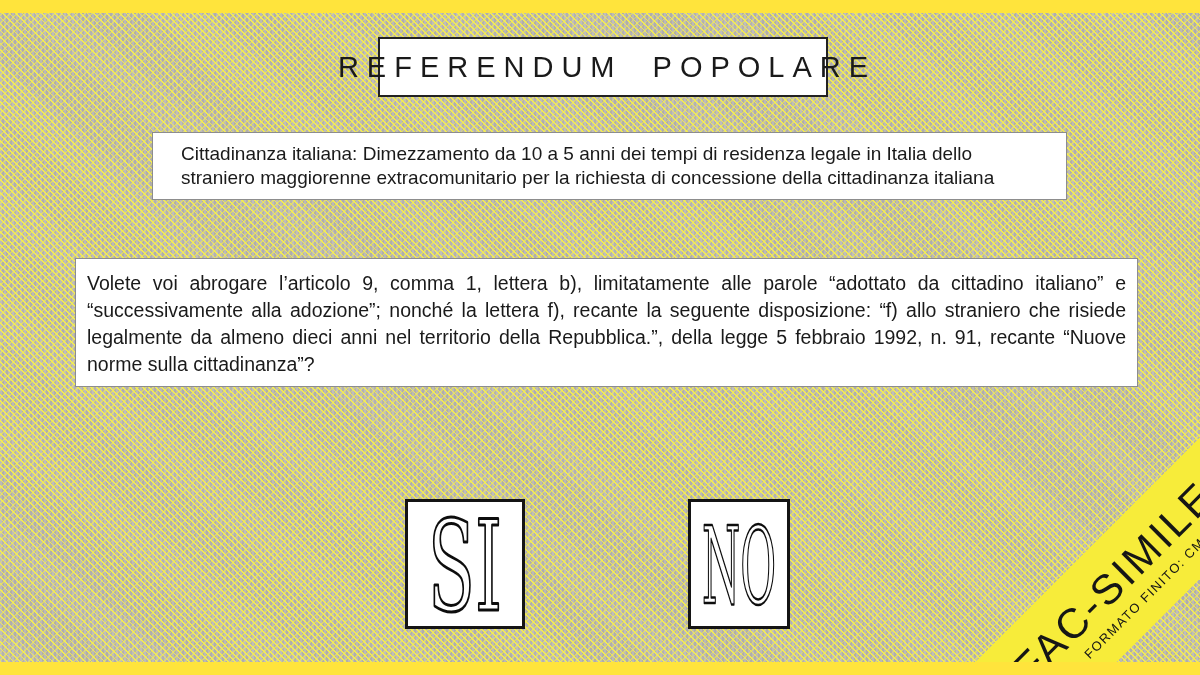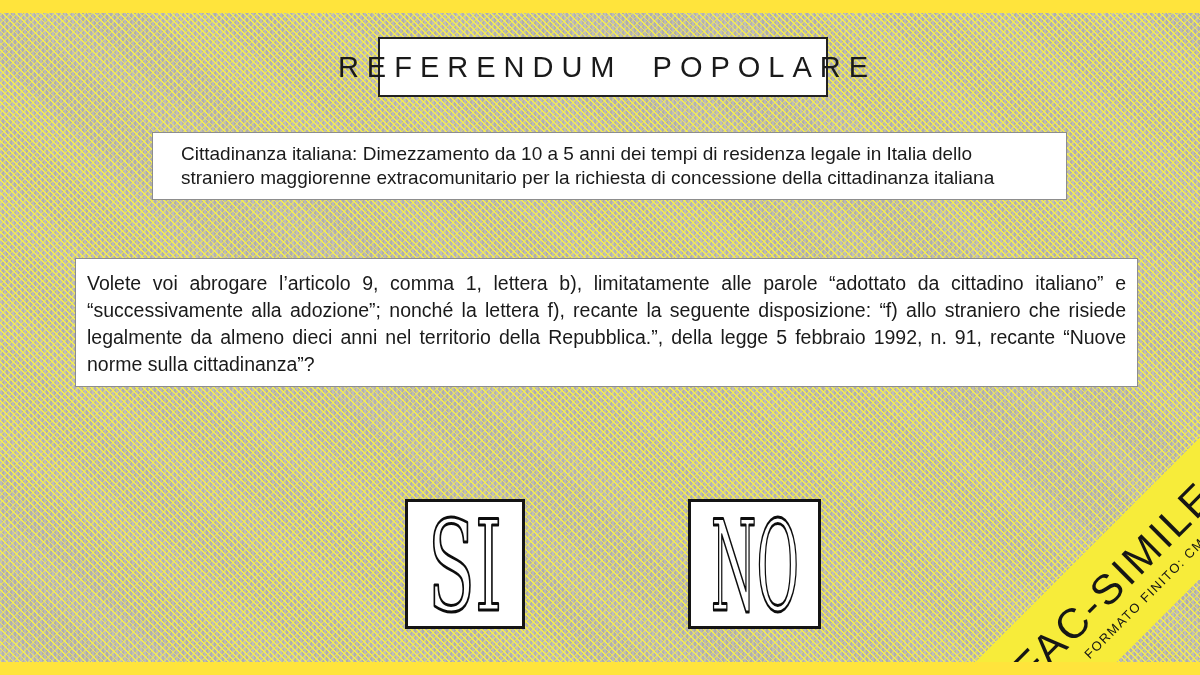--- a/index.html
+++ b/index.html
@@ -48,21 +48,21 @@
     font-size:19.5px;line-height:27px;
     text-align:justify;
   }
 
   .option-box{
     position:absolute;top:499px;height:130px;
     background:#ffffff;border:3px solid #141414;box-sizing:border-box;z-index:2;
     display:flex;align-items:flex-start;justify-content:center;
   }
   .option-box.si{left:405px;width:120px;}
-  .option-box.no{left:688px;width:133px;}
+  .option-box.no{left:688px;width:102px;}
   .option-box svg{display:block;}
   .option-box text{
     font-family:"DejaVu Serif", serif;
     fill:#ffffff;stroke:#0d0d0d;stroke-width:3px;stroke-linejoin:round;
     font-size:126px;
   }
 
   .facsimile-band{
     position:absolute;left:905px;top:538px;width:430px;height:100px;
     background:#f7ec3a;z-index:4;

